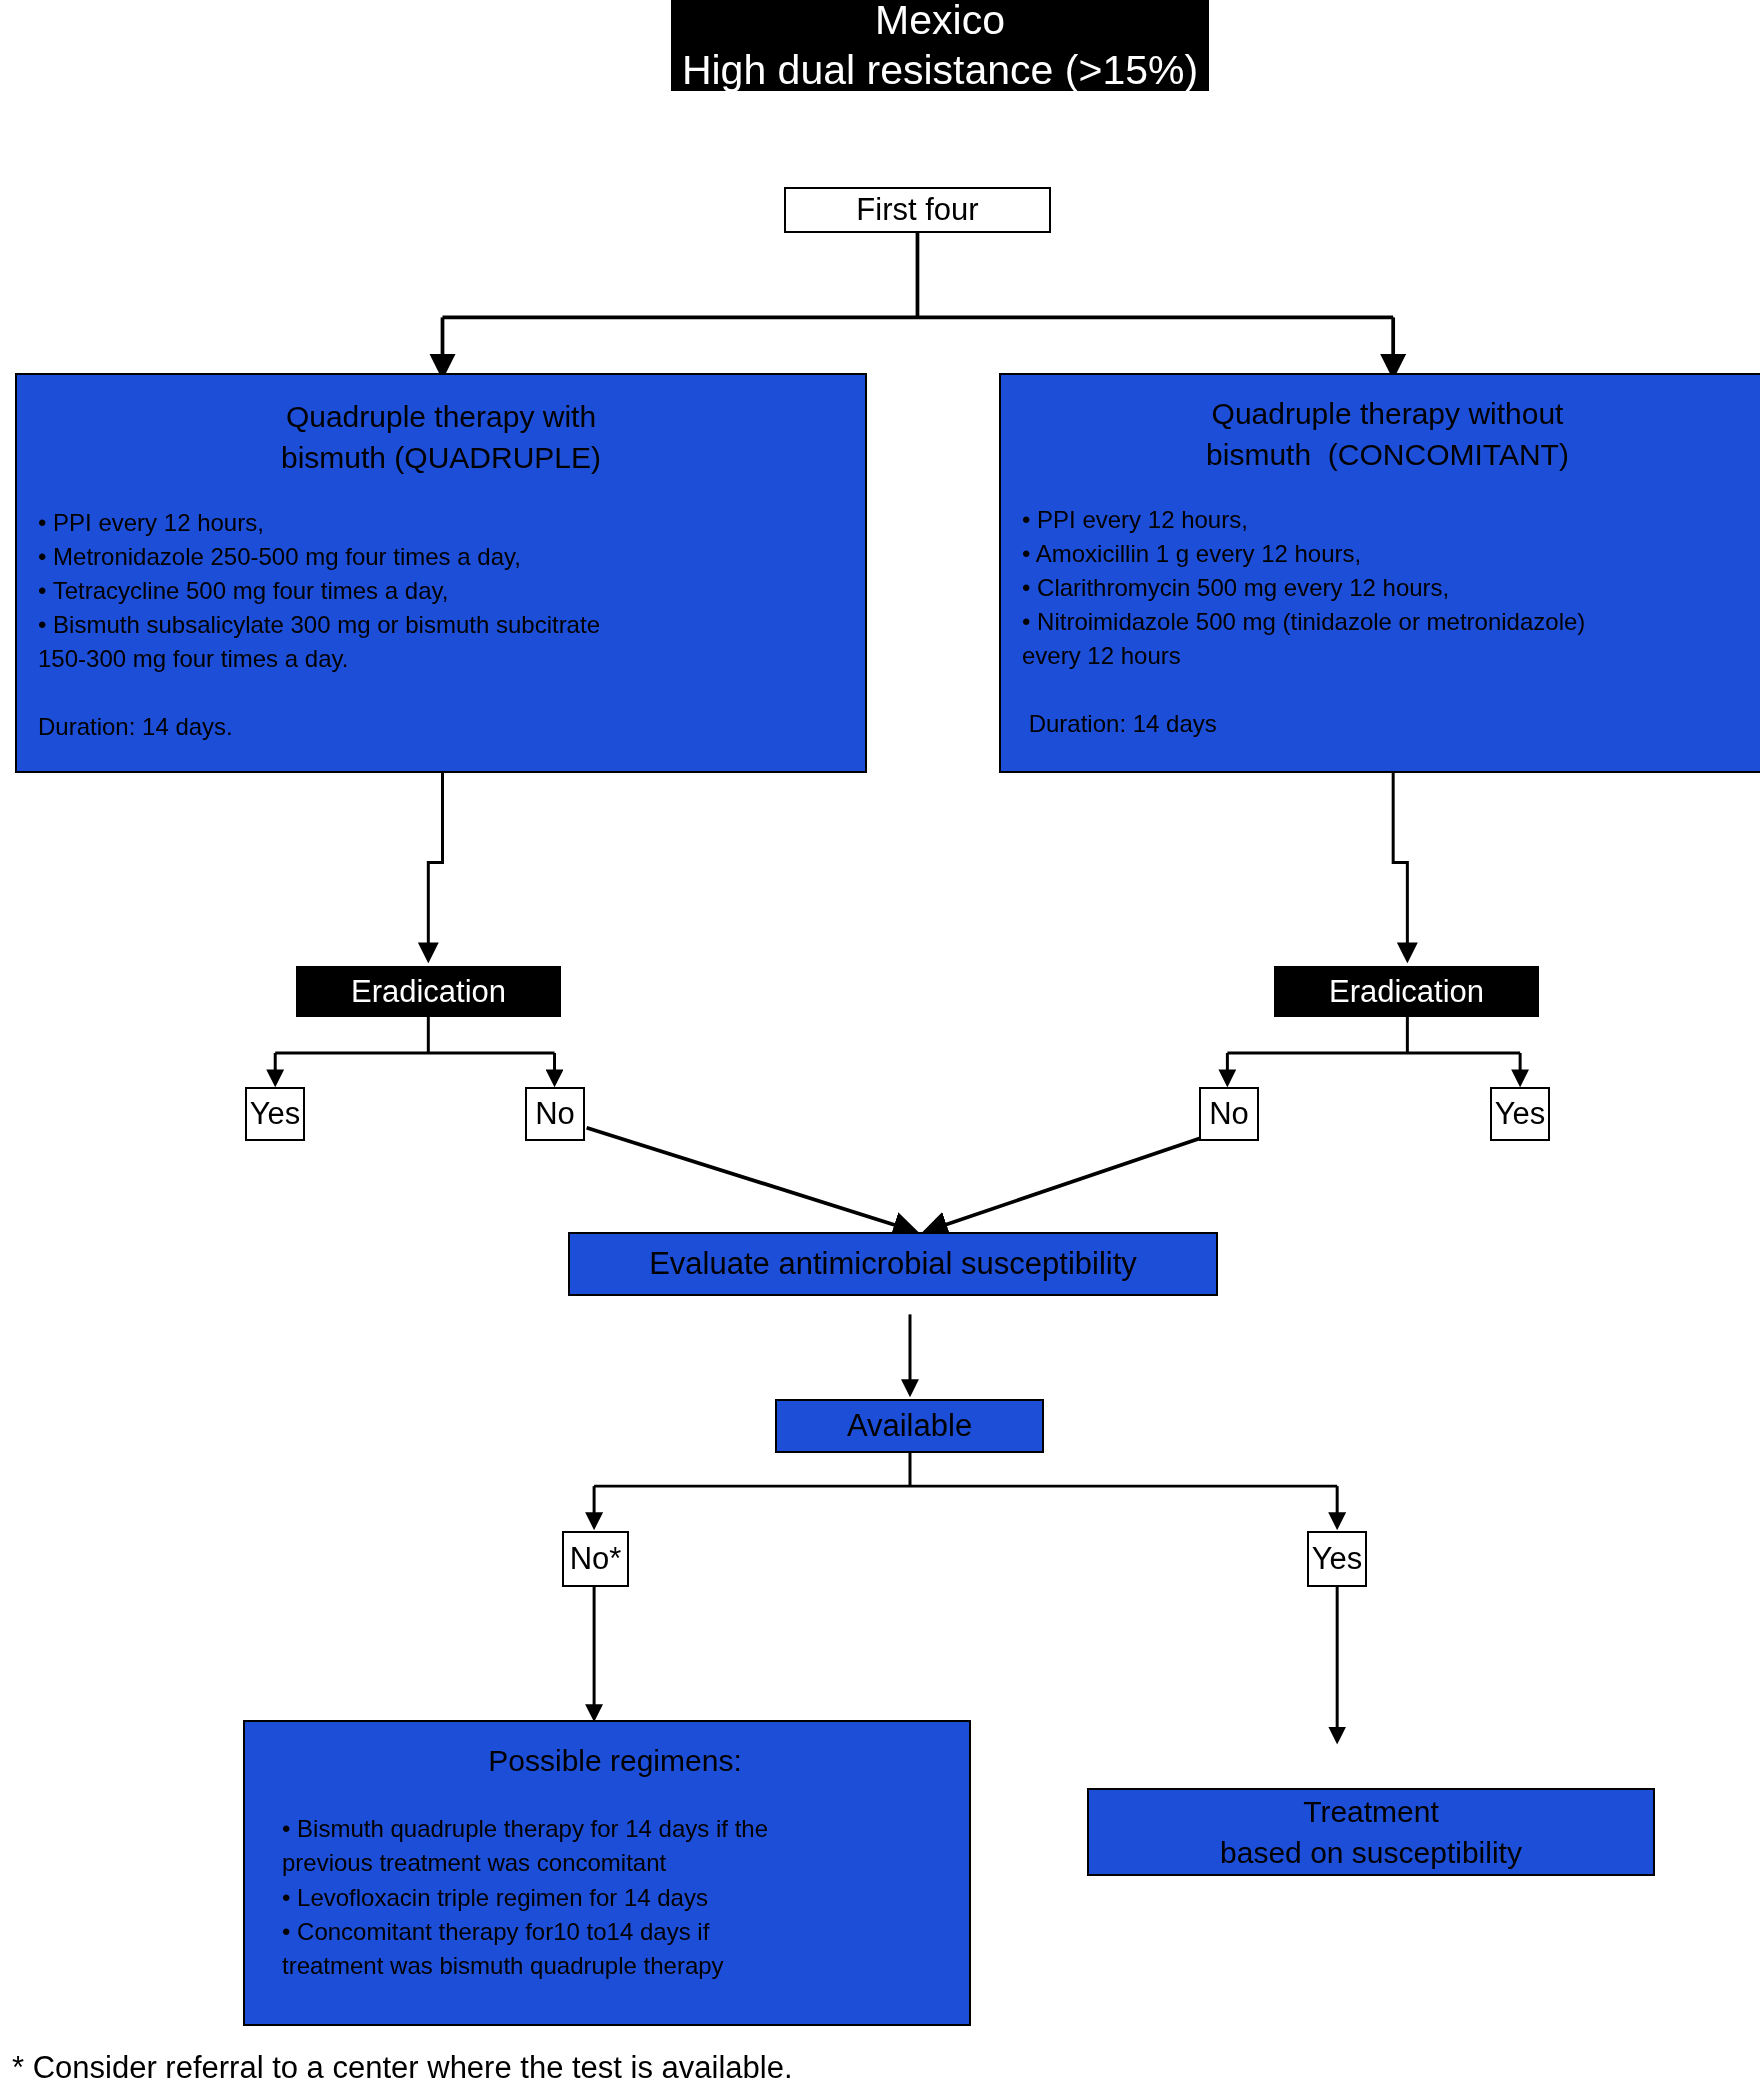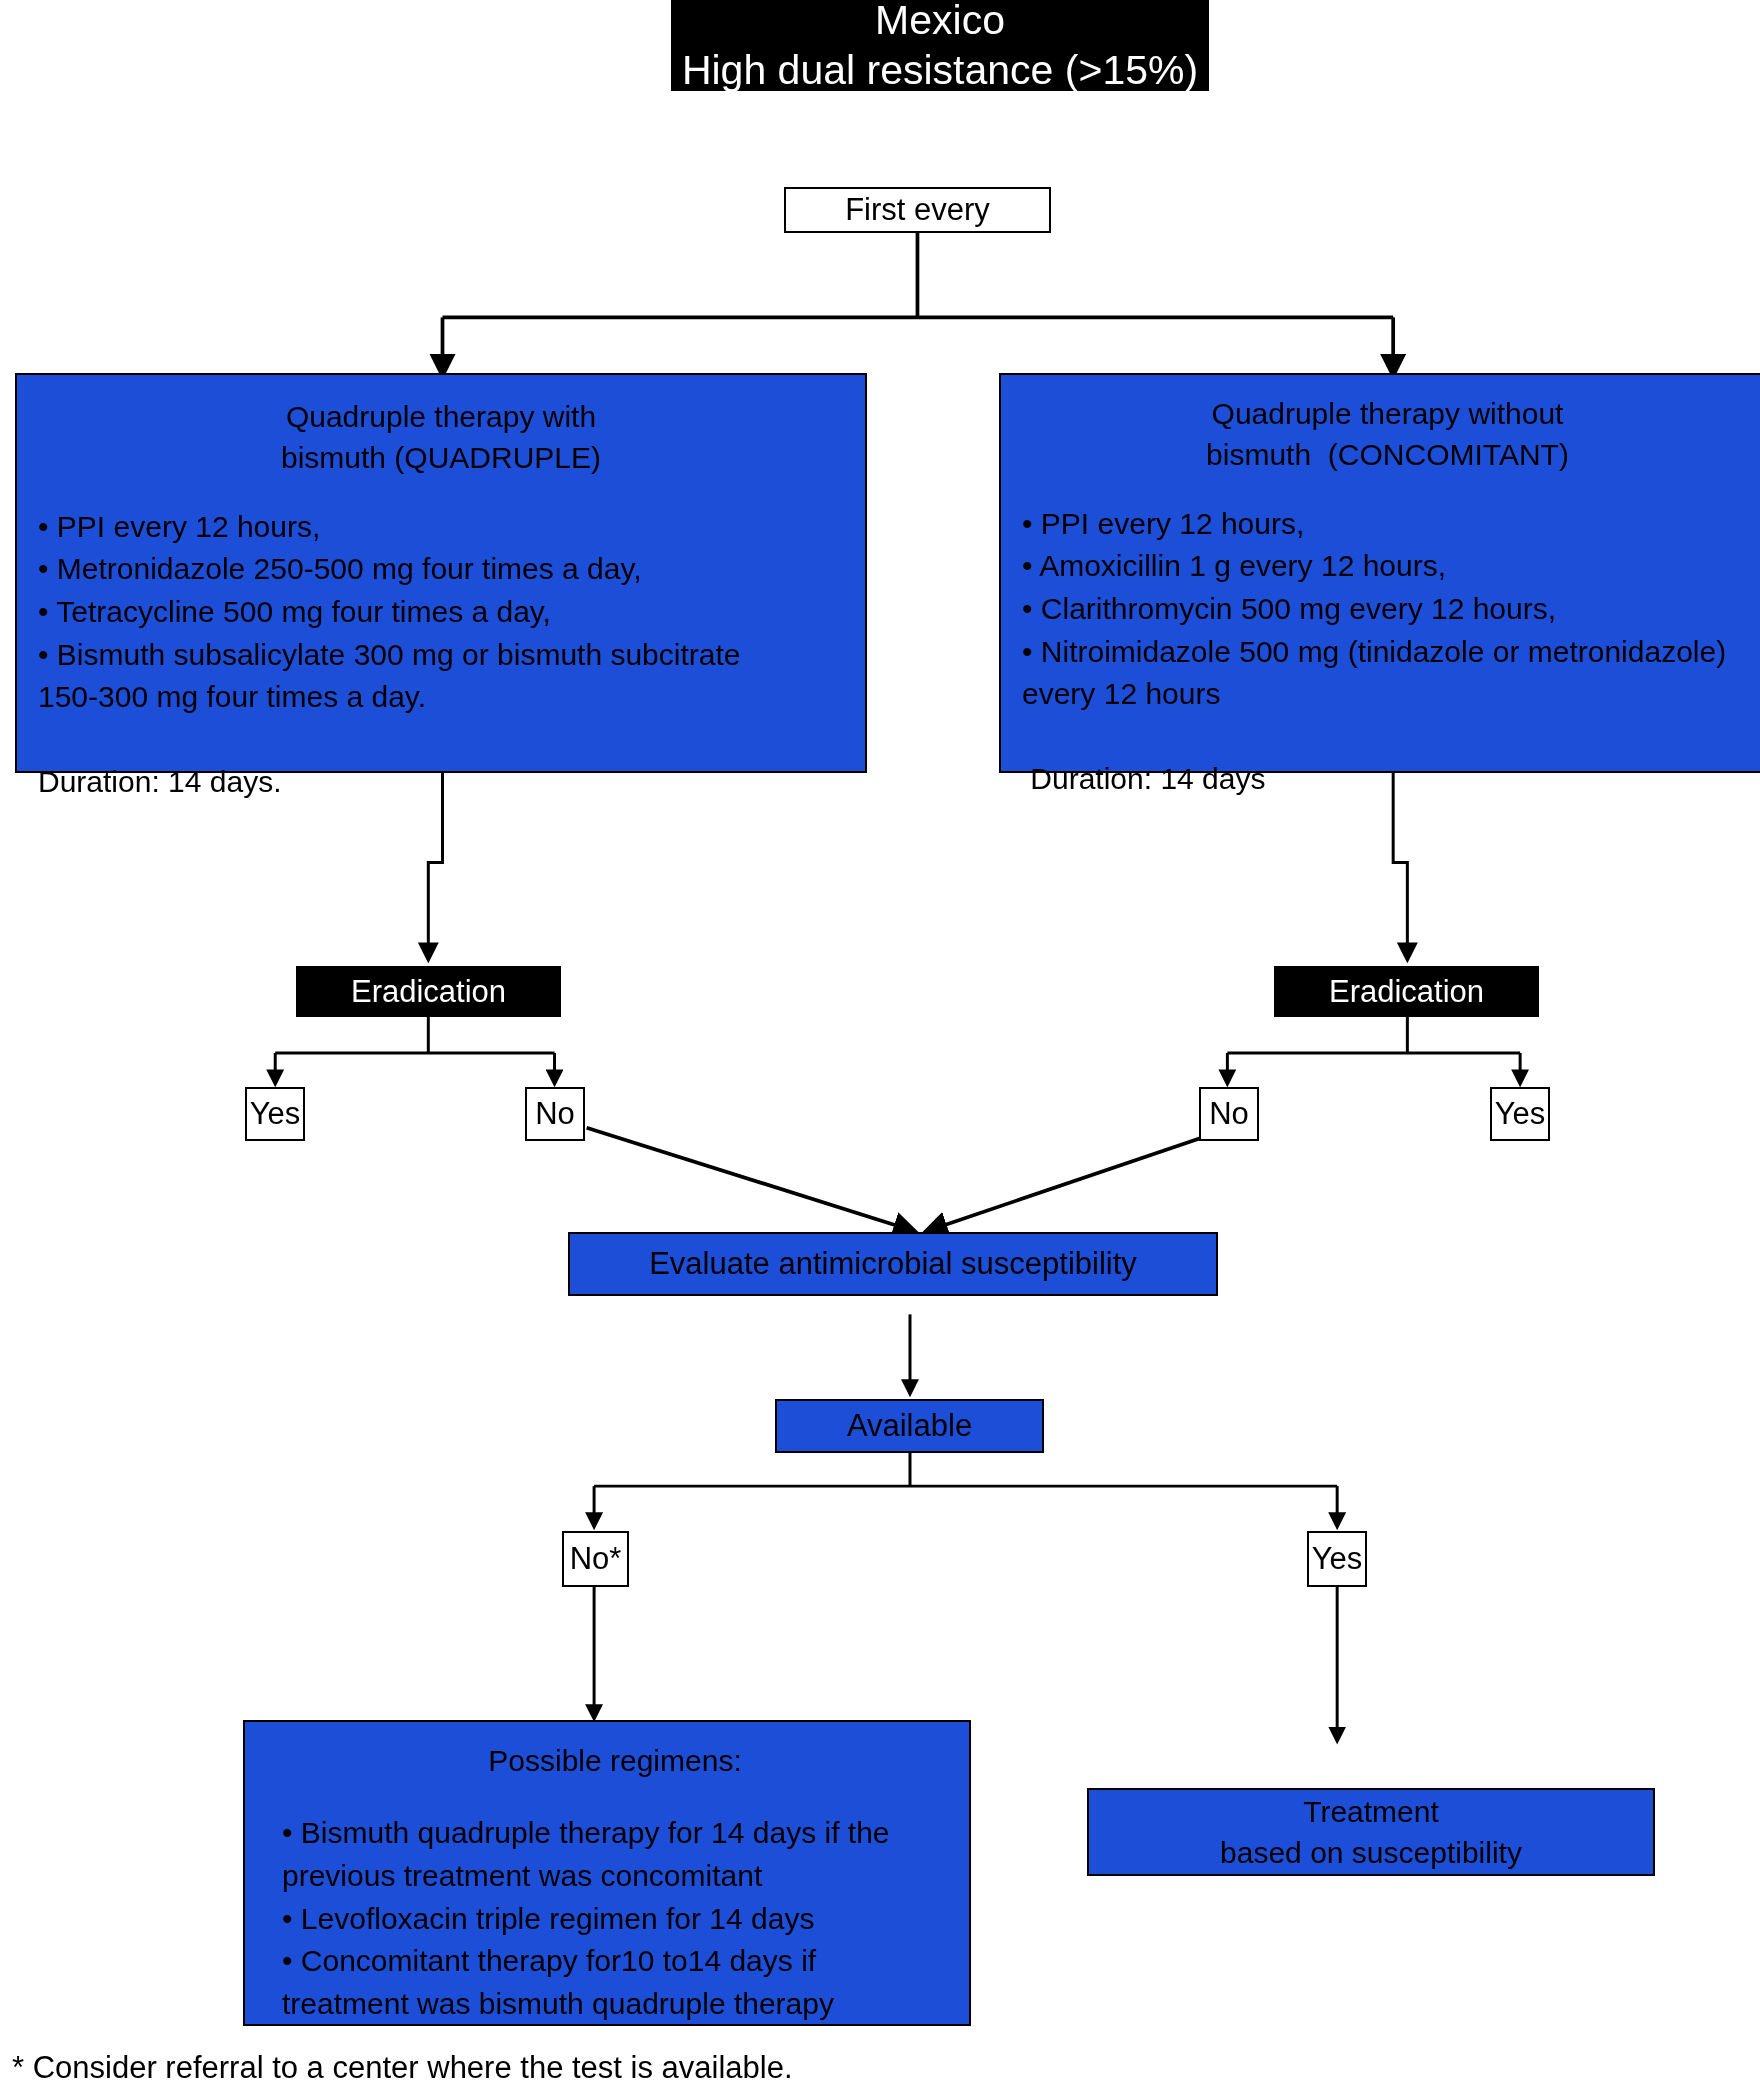--- a/index.html
+++ b/index.html
@@ -55,21 +55,21 @@
     line-height: 1.18;
     white-space: pre;
   }
   .hdr-text {
     font-size: 41px;
     text-align: center;
     line-height: 1.2;
   }
   .lbl-42 { font-size: 31px; }
   .body-text {
-    font-size: 30px;
+    font-size: 24px;
     line-height: 1.42;
     white-space: pre-wrap;
   }
   .box-title {
     font-size: 30px;
     text-align: center;
     line-height: 1.38;
     white-space: pre-wrap;
   }
   .footnote {
@@ -144,21 +144,21 @@
 
     <path class="lead-thin" d="M 1790 2125 L 1790 2330" marker-end="url(#arrow-sm)"></path>
   </svg>
 
   <div class="node node-black" style="left:671px; top:0px; width:538px; height:91px; flex-direction:column;">
     <span class="title-line hdr-text">Mexico</span>
     <span class="title-line hdr-text">High dual resistance (&gt;15%)</span>
   </div>
 
   <div class="node node-white" style="left:784px; top:187px; width:267px; height:46px;">
-    <span class="lbl-42">First every</span>
+    <span class="lbl-42">First four</span>
   </div>
 
   <div class="node node-grey" style="left:15px; top:373px; width:852px; height:400px;">
     <div class="box-title" style="margin-top:21px;">Quadruple therapy with
 bismuth (QUADRUPLE)</div>
     <div class="body-text" style="margin-top:27px; padding-left:21px; padding-right:12px;">• PPI every 12 hours,
 • Metronidazole 250-500 mg four times a day,
 • Tetracycline 500 mg four times a day,
 • Bismuth subsalicylate 300 mg or bismuth subcitrate
 150-300 mg four times a day.

